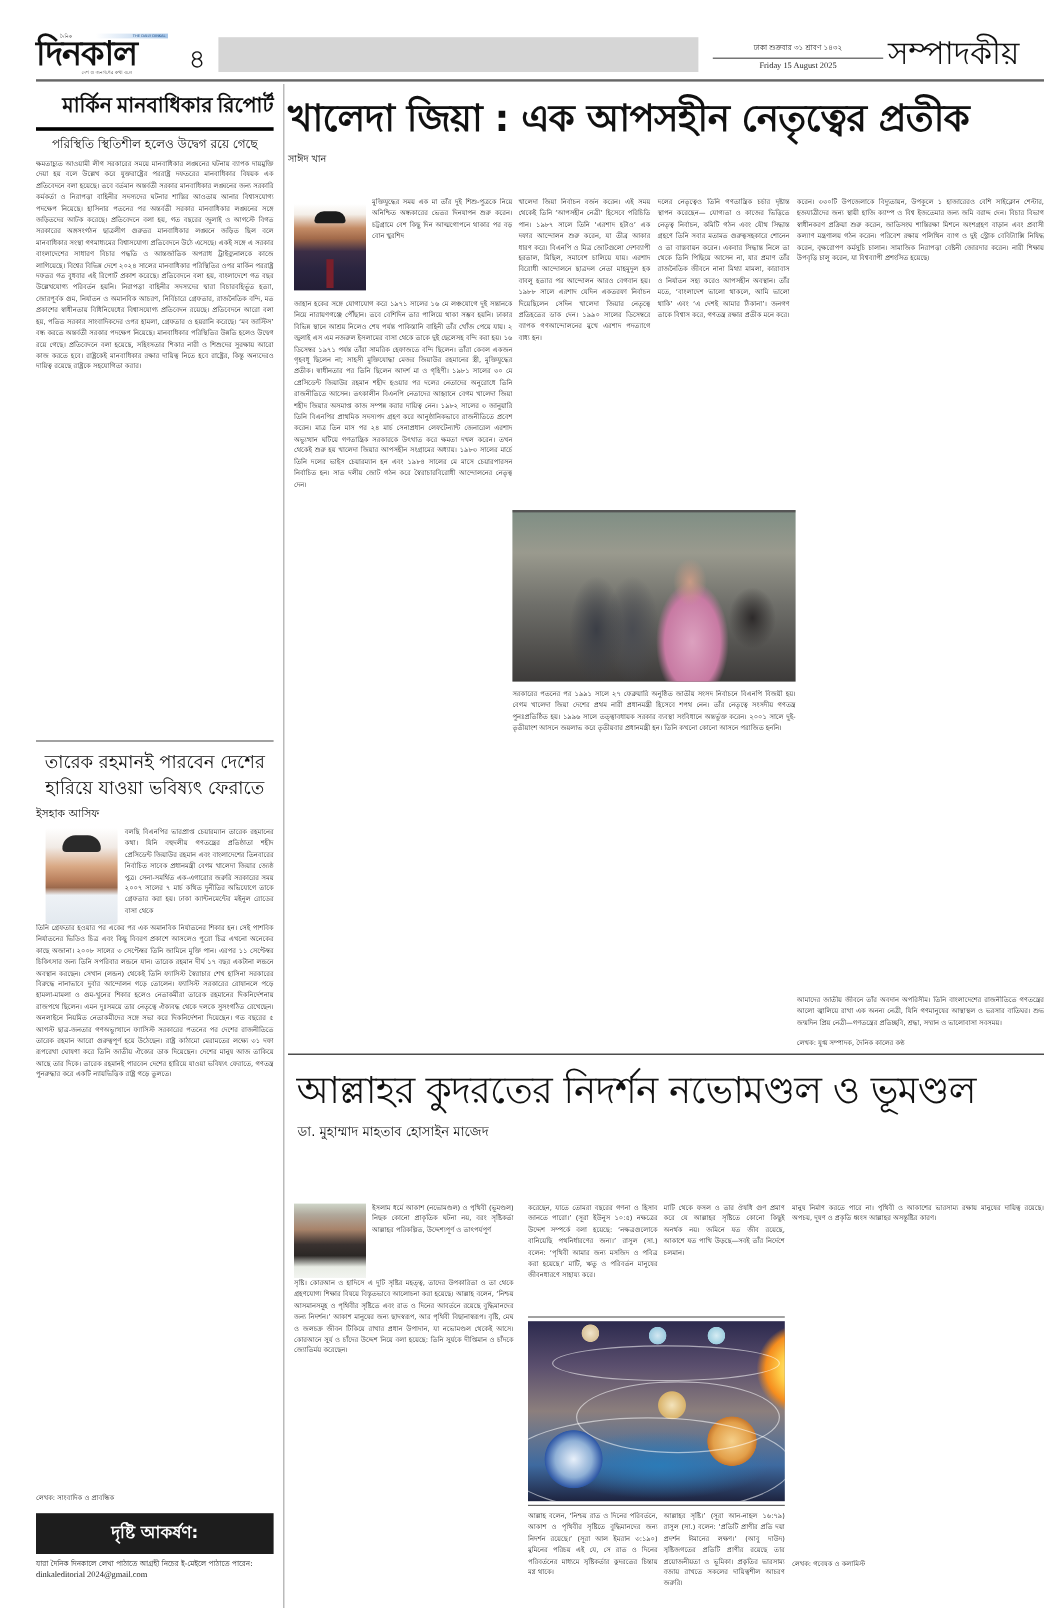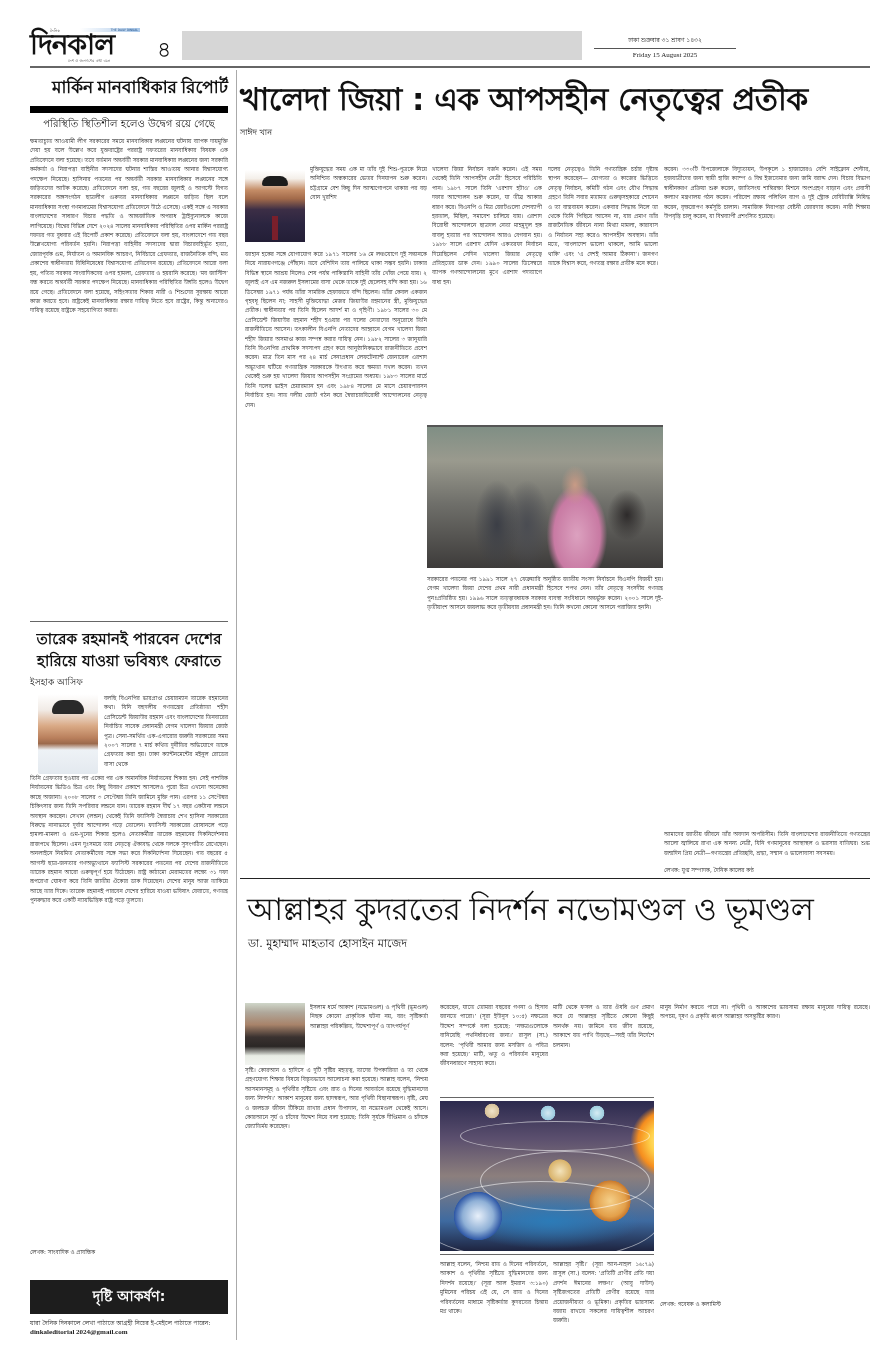--- a/index.html
+++ b/index.html
@@ -20,36 +20,36 @@
   .section-title { position: absolute; left: 740px; top: 24px; font-family: "DejaVu Serif", serif; font-size: 26px; color: #111; }
   .logo-tag { position: absolute; left: 68px; top: 58px; font-size: 4px; color: #444; }
 
   .top-rule { position: absolute; left: 30px; top: 66px; width: 842px; height: 2px; background: #666; }
 
   
   .left-col { position: absolute; left: 30px; top: 70px; width: 198px; }
   .vrule { position: absolute; left: 236px; top: 70px; width: 1px; height: 1270px; background: #aaa; }
 
   .lc-head { font-family: Liberation Serif, serif; font-size: 17px; font-weight: bold; text-align: right; margin-top: 4px; color: #111; }
-  .lc-sub { font-size: 10px; text-align: center; margin-top: 4px; padding-top: 3px; border-top: 7px solid #000000; color: #111; }
+  .lc-sub { font-size: 10px; text-align: center; margin-top: 4px; padding-top: 3px; border-top: 3px solid #000000; color: #111; }
   .lc-body { font-size: 5.6px; line-height: 9.4px; text-align: justify; margin-top: 4px; color: #222; height: 478px; overflow: hidden; }
 
   .lc-rule { height: 1px; background: #666; margin-top: 6px; }
-  .lc-head2 { font-family: "DejaVu Sans", sans-serif; font-weight: bold; font-size: 15px; line-height: 22px; text-align: center; margin-top: 6px; color: #111; }
+  .lc-head2 { font-family: "DejaVu Sans", sans-serif; font-weight: normal; font-size: 15px; line-height: 22px; text-align: center; margin-top: 6px; color: #111; }
   .lc-byline { font-size: 9px; text-align: left; margin-top: 3px; color: #111; }
   .lc-photo-wrap { display: flex; margin-top: 4px; }
   .lc-photo { width: 60px; height: 80px; margin-left: 8px; border-radius: 2px; background: linear-gradient(180deg,#fff 0%,#f1ebe6 20%,#d9a985 40%,#b97f5c 55%,#9c6a4d 62%,#eef2f6 70%,#e3e9ef 100%); position: relative; overflow: hidden; }
   .lc-photo::before { content: ""; position: absolute; left: 14px; top: 6px; width: 32px; height: 14px; background: #2a2a2a; border-radius: 14px 14px 4px 4px; }
   .lc-photo-text { flex: 1; margin-left: 6px; font-size: 5.6px; line-height: 9.4px; text-align: justify; color: #222; }
   .lc-body2 { font-size: 5.6px; line-height: 9.4px; text-align: justify; color: #222; height: 470px; overflow: hidden; }
   .lc-author-note { font-size: 5.6px; margin-top: 4px; color: #222; }
 
-  .notice { margin-top: 23px; background: #1d1d1d; color: #fff; text-align: center; font-weight: bold; font-size: 14px; padding: 5px 0; }
+  .notice { margin-top: 8px; background: #1d1d1d; color: #fff; text-align: center; font-weight: bold; font-size: 14px; padding: 5px 0; }
   .notice-text { font-size: 6px; line-height: 9px; margin-top: 4px; color: #222; }
-  .notice-email { font-family: "Liberation Serif", serif; font-size: 7px; font-weight: bold; }
+  .notice-email { font-family: "Liberation Serif", serif; font-size: 7px; }
 
   
   .main { position: absolute; left: 240px; top: 70px; width: 632px; }
   .a1-title { font-family: "DejaVu Sans", sans-serif; font-weight: bold; font-size: 31px; line-height: 42px; color: #111; margin-top: 8px; letter-spacing: -0.5px; white-space: nowrap; }
   .a1-byline { font-size: 8px; margin-top: 6px; color: #111; }
 
   .col { position: absolute; font-size: 5.6px; line-height: 9.4px; text-align: justify; color: #222; overflow: hidden; }
   .author-photo { position: absolute; background: linear-gradient(180deg,#fff 0%,#f4efe9 12%,#c48c66 28%,#a26a4a 40%,#3c2e46 55%,#2b2540 75%,#231e36 100%); overflow: hidden; }
   .author-photo::before { content: ""; position: absolute; left: 50%; top: 6px; width: 26px; height: 10px; margin-left: -13px; background: #1c1c1c; border-radius: 12px 12px 3px 3px; }
   .author-photo::after { content: ""; position: absolute; left: 50%; top: 46px; width: 6px; height: 24px; margin-left: -3px; background: #7a1f2b; }
@@ -95,20 +95,21 @@
     <span class="logo-small">দৈনিক</span>
     <span class="logo-eng">THE DAILY DINKAL</span>
     <span class="logo-main">দিনকাল</span>
   </div>
   <span class="page-num">৪</span>
   <div class="grey-bar"></div>
   <div class="date-block">
     <div class="date-bn">ঢাকা শুক্রবার ৩১ শ্রাবণ ১৪৩২</div>
     <div class="date-en">Friday 15 August 2025</div>
   </div>
+  <span class="section-title">সম্পাদকীয়</span>
 </div>
 <span class="logo-tag">দেশ ও জনগণের কথা বলে</span>
 <div class="top-rule"></div>
 
 <div class="left-col">
   <div>
     <div class="lc-head">মার্কিন মানবাধিকার রিপোর্ট</div>
     <div class="lc-sub">পরিস্থিতি স্থিতিশীল হলেও উদ্বেগ রয়ে গেছে</div>
     <div class="lc-body">ক্ষমতাচ্যুত আওয়ামী লীগ সরকারের সময়ে মানবাধিকার লঙ্ঘনের ঘটনায় ব্যাপক দায়মুক্তি দেয়া হয় বলে উল্লেখ করে যুক্তরাষ্ট্রের পররাষ্ট্র দফতরের মানবাধিকার বিষয়ক এক প্রতিবেদনে বলা হয়েছে। তবে বর্তমান অন্তর্বর্তী সরকার মানবাধিকার লঙ্ঘনের জন্য সরকারি কর্মকর্তা ও নিরাপত্তা বাহিনীর সদস্যদের ঘটনার শাস্তির আওতায় আনার বিশ্বাসযোগ্য পদক্ষেপ নিয়েছে। হাসিনার পতনের পর অন্তর্বর্তী সরকার মানবাধিকার লঙ্ঘনের সঙ্গে জড়িতদের আটক করেছে। প্রতিবেদনে বলা হয়, গত বছরের জুলাই ও আগস্টে বিগত সরকারের অঙ্গসংগঠন ছাত্রলীগ গুরুতর মানবাধিকার লঙ্ঘনে জড়িত ছিল বলে মানবাধিকার সংস্থা গণমাধ্যমের বিশ্বাসযোগ্য প্রতিবেদনে উঠে এসেছে। একই সঙ্গে এ সরকার বাংলাদেশের সাধারণ বিচার পদ্ধতি ও আন্তর্জাতিক অপরাধ ট্রাইব্যুনালকে কাজে লাগিয়েছে। বিশ্বের বিভিন্ন দেশে ২০২৪ সালের মানবাধিকার পরিস্থিতির ওপর মার্কিন পররাষ্ট্র দফতর গত বুধবার এই রিপোর্ট প্রকাশ করেছে। প্রতিবেদনে বলা হয়, বাংলাদেশে গত বছর উল্লেখযোগ্য পরিবর্তন হয়নি। নিরাপত্তা বাহিনীর সদস্যদের দ্বারা বিচারবহির্ভূত হত্যা, জোরপূর্বক গুম, নির্যাতন ও অমানবিক আচরণ, নির্বিচারে গ্রেফতার, রাজনৈতিক বন্দি, মত প্রকাশের স্বাধীনতায় বিধিনিষেধের বিশ্বাসযোগ্য প্রতিবেদন রয়েছে। প্রতিবেদনে আরো বলা হয়, পতিত সরকার সাংবাদিকদের ওপর হামলা, গ্রেফতার ও হয়রানি করেছে। ‘মব জাস্টিস’ বন্ধ করতে অন্তর্বর্তী সরকার পদক্ষেপ নিয়েছে। মানবাধিকার পরিস্থিতির উন্নতি হলেও উদ্বেগ রয়ে গেছে। প্রতিবেদনে বলা হয়েছে, সহিংসতার শিকার নারী ও শিশুদের সুরক্ষায় আরো কাজ করতে হবে। রাষ্ট্রকেই মানবাধিকার রক্ষার দায়িত্ব নিতে হবে রাষ্ট্রের, কিন্তু অন্যদেরও দায়িত্ব রয়েছে রাষ্ট্রকে সহযোগিতা করার।</div>
   </div>

